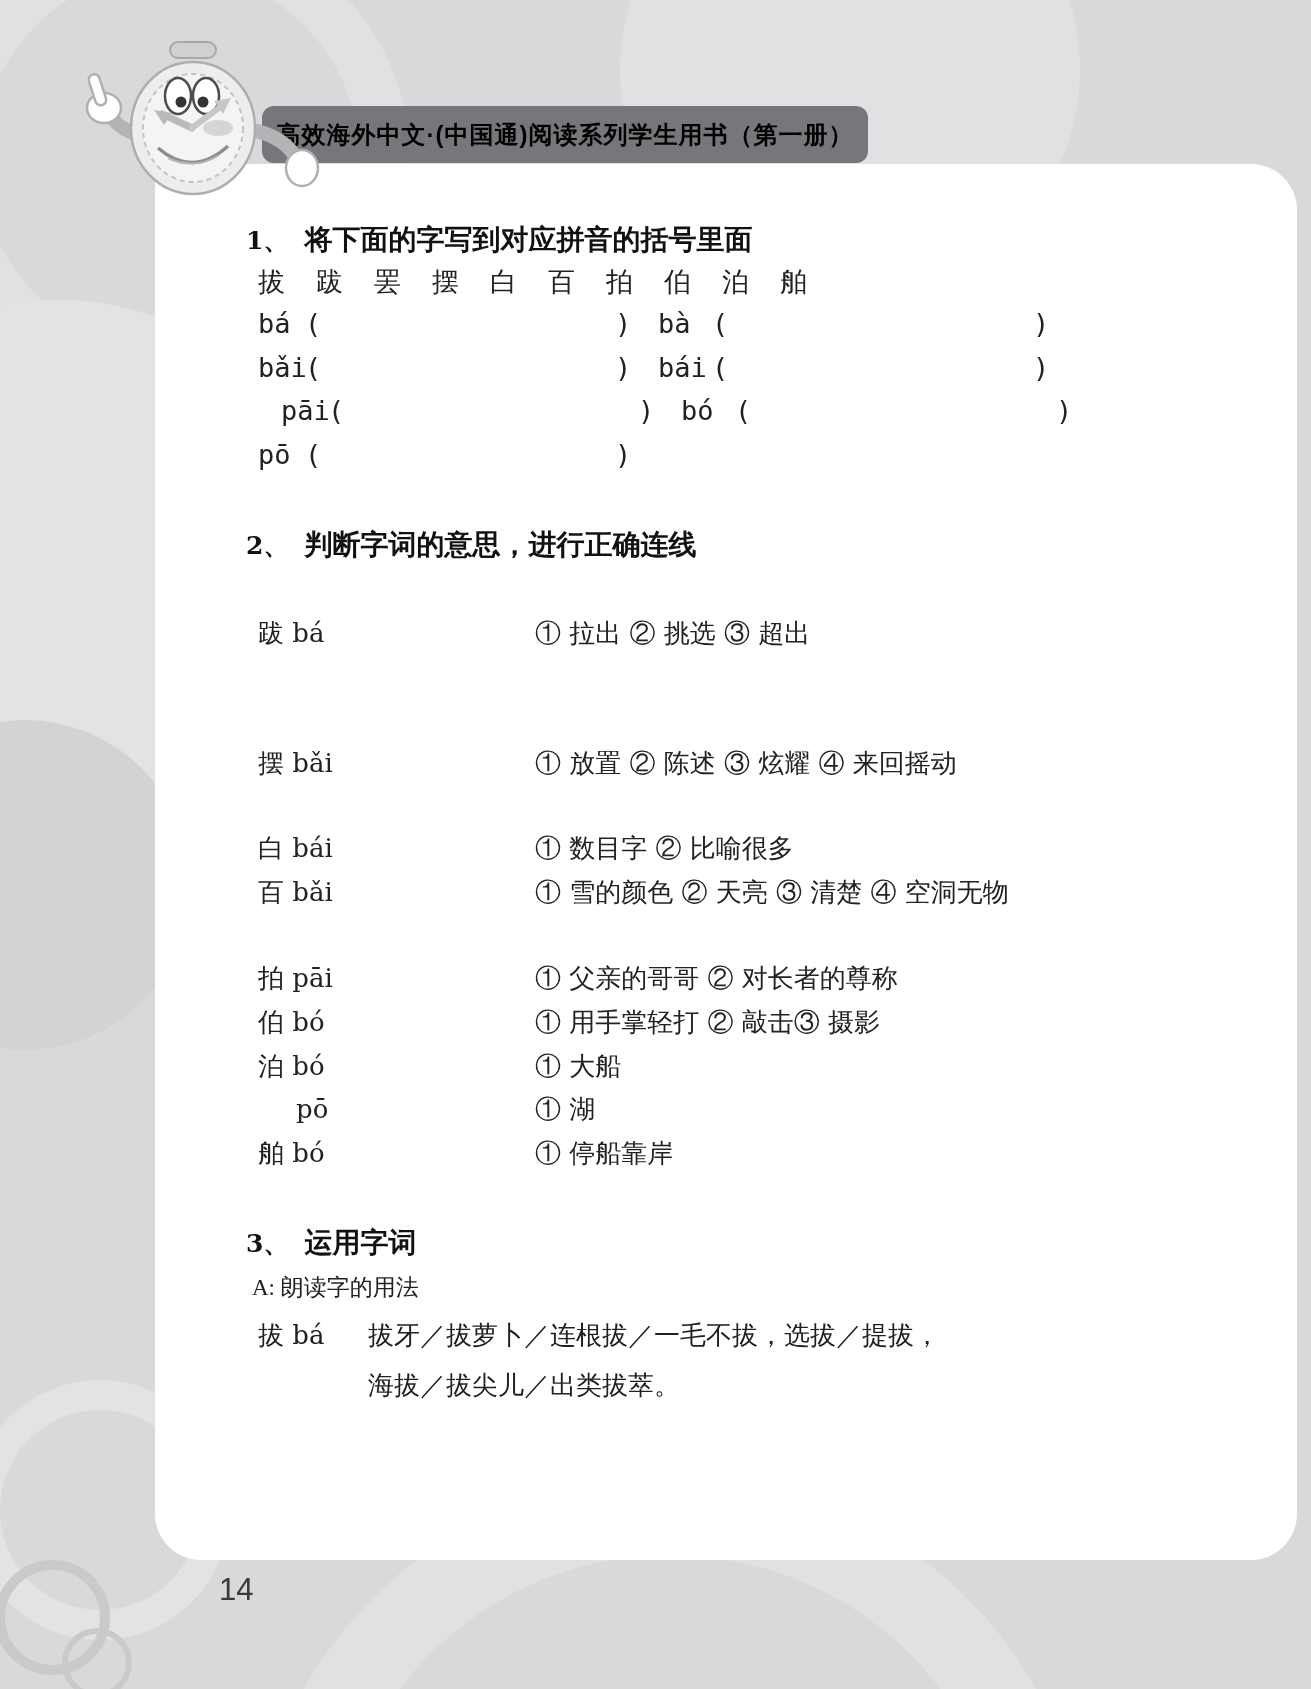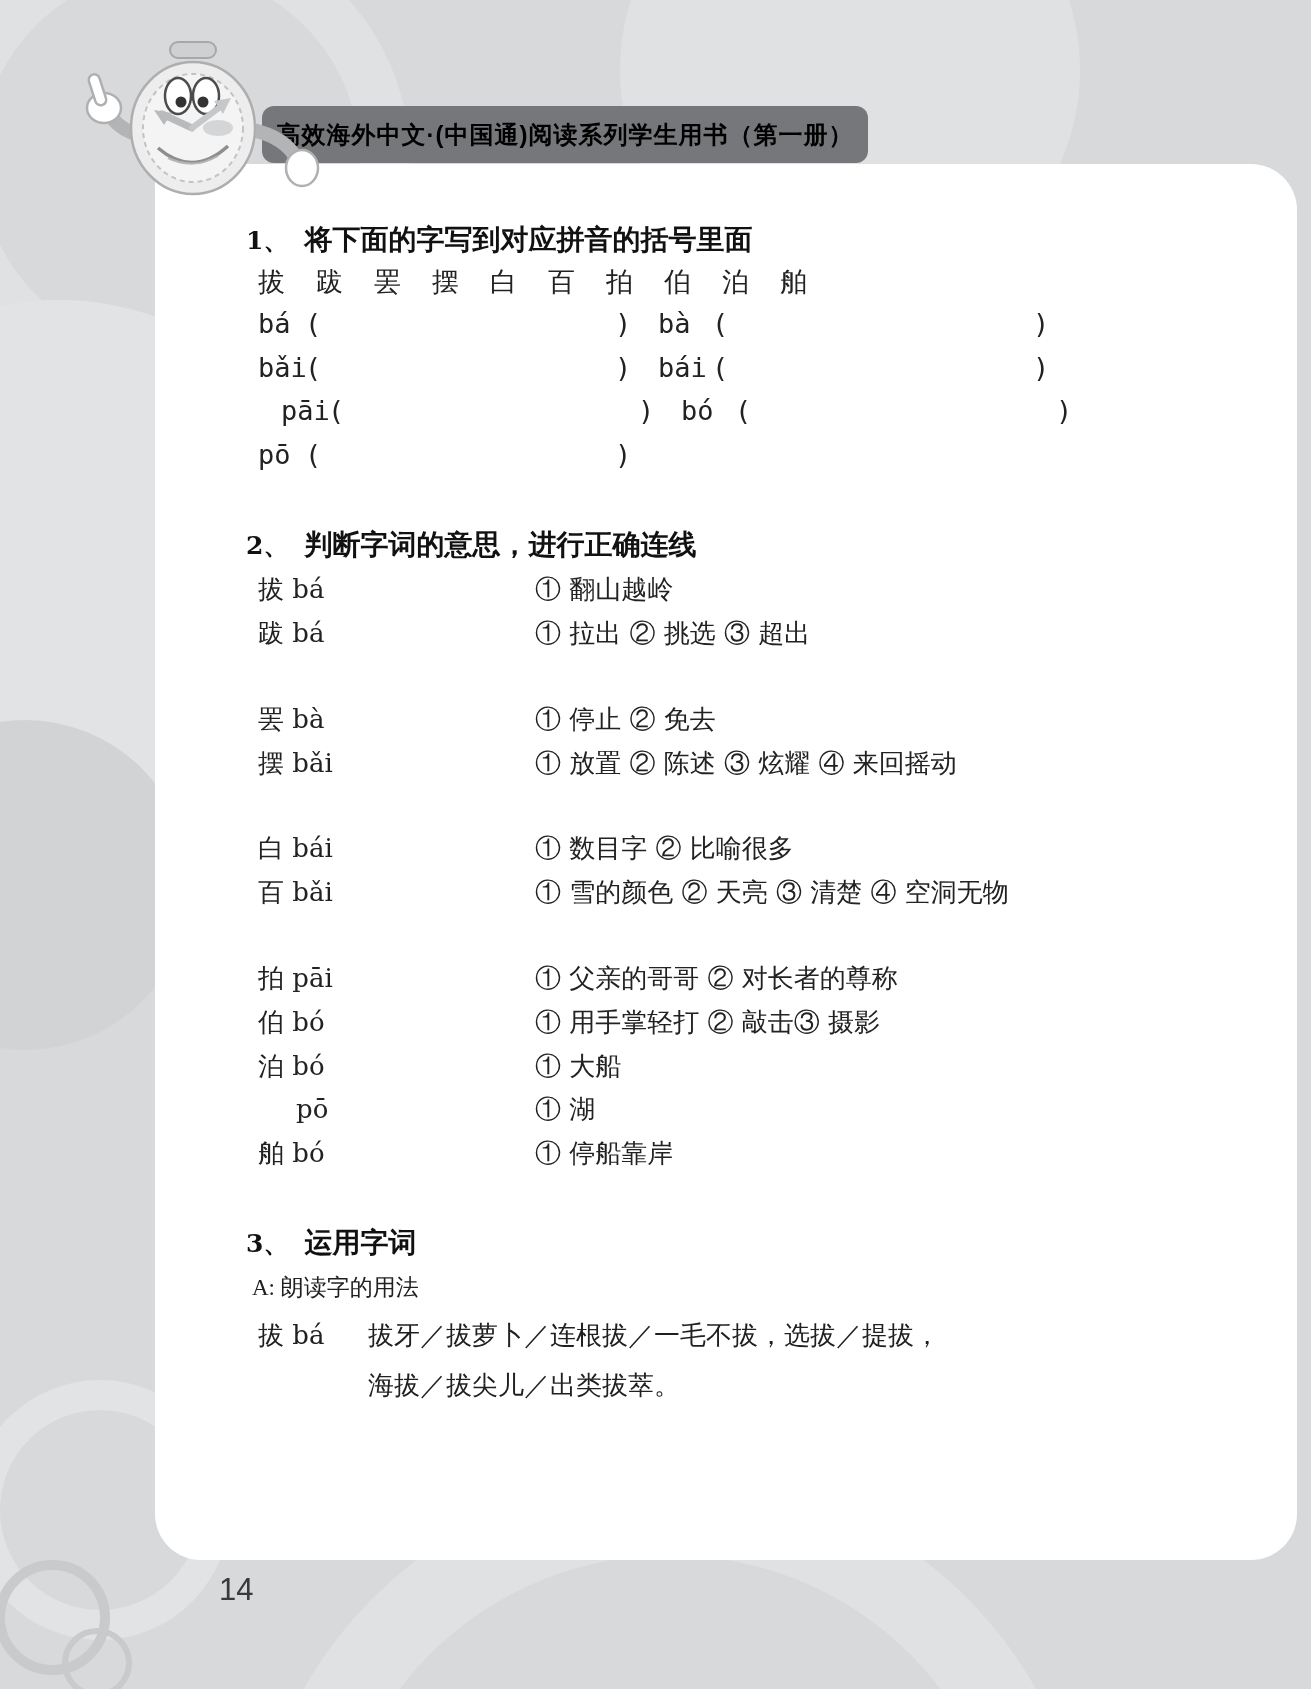--- a/index.html
+++ b/index.html
@@ -147,28 +147,22 @@
     <div class="pyrow py4">
       <span class="pl">pō</span>
       <span class="po">(</span>
       <span class="pc">)</span>
     </div>
 
     <div class="h h2">
       <span class="num">2、</span><span>判断字词的意思，进行正确连线</span>
     </div>
 
-    <div class="mrow r0">
-      <span class="term">拔 bá</span><span class="opts">① 翻山越岭</span>
-    </div>
     <div class="mrow r1">
       <span class="term">跋 bá</span><span class="opts">① 拉出 ② 挑选 ③ 超出</span>
-    </div>
-    <div class="mrow r2">
-      <span class="term">罢 bà</span><span class="opts">① 停止 ② 免去</span>
     </div>
     <div class="mrow r3">
       <span class="term">摆 bǎi</span><span class="opts">① 放置 ② 陈述 ③ 炫耀 ④ 来回摇动</span>
     </div>
     <div class="mrow r4">
       <span class="term">白 bái</span><span class="opts">① 数目字 ② 比喻很多</span>
     </div>
     <div class="mrow r5">
       <span class="term">百 bǎi</span><span class="opts">① 雪的颜色 ② 天亮 ③ 清楚 ④ 空洞无物</span>
     </div>

